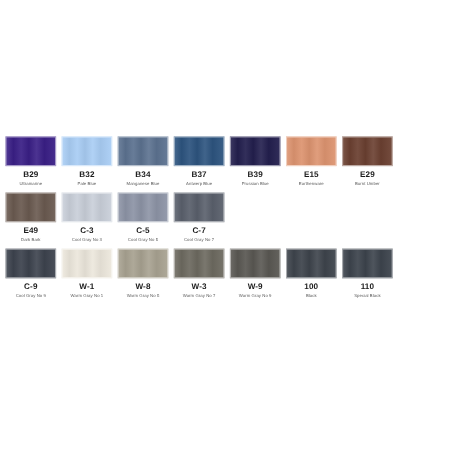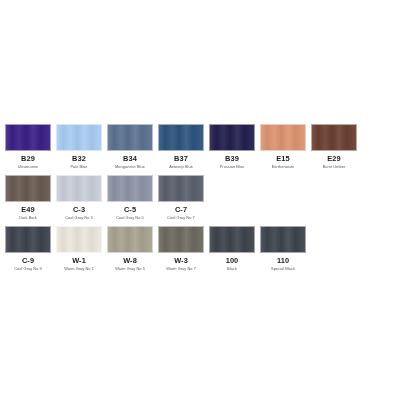--- a/index.html
+++ b/index.html
@@ -178,20 +178,25 @@
         <div class="swatch-chip" style="background-color: rgb(168, 162, 145);"></div>
         <div class="swatch-code">W-8</div>
         <div class="swatch-name">Warm Gray No 5</div>
       </div>
       <div class="swatch-cell">
         <div class="swatch-chip" style="background-color: rgb(109, 106, 96);"></div>
         <div class="swatch-code">W-3</div>
         <div class="swatch-name">Warm Gray No 7</div>
       </div>
       <div class="swatch-cell">
+        <div class="swatch-chip" style="background-color: rgb(90, 88, 83);"></div>
+        <div class="swatch-code">W-9</div>
+        <div class="swatch-name">Warm Gray No 9</div>
+      </div>
+      <div class="swatch-cell">
         <div class="swatch-chip" style="background-color: rgb(62, 68, 76);"></div>
         <div class="swatch-code">100</div>
         <div class="swatch-name">Black</div>
       </div>
       <div class="swatch-cell">
         <div class="swatch-chip" style="background-color: rgb(61, 68, 77);"></div>
         <div class="swatch-code">110</div>
         <div class="swatch-name">Special Black</div>
       </div>
     </div>

